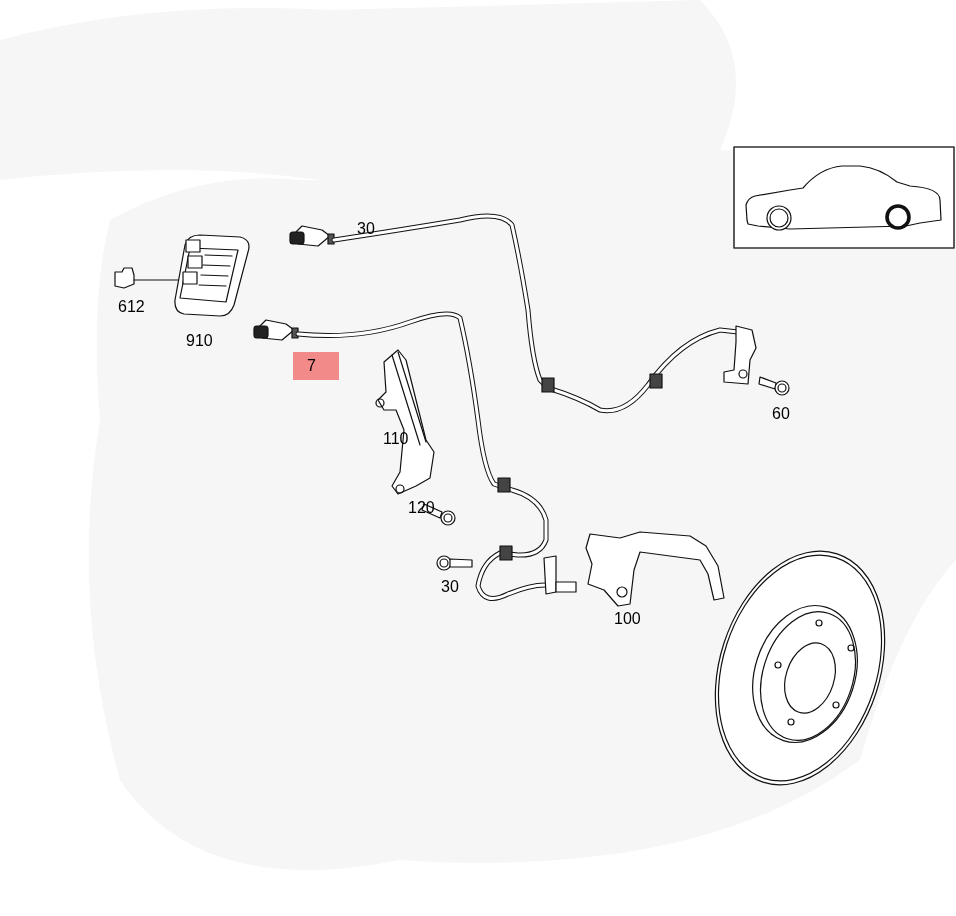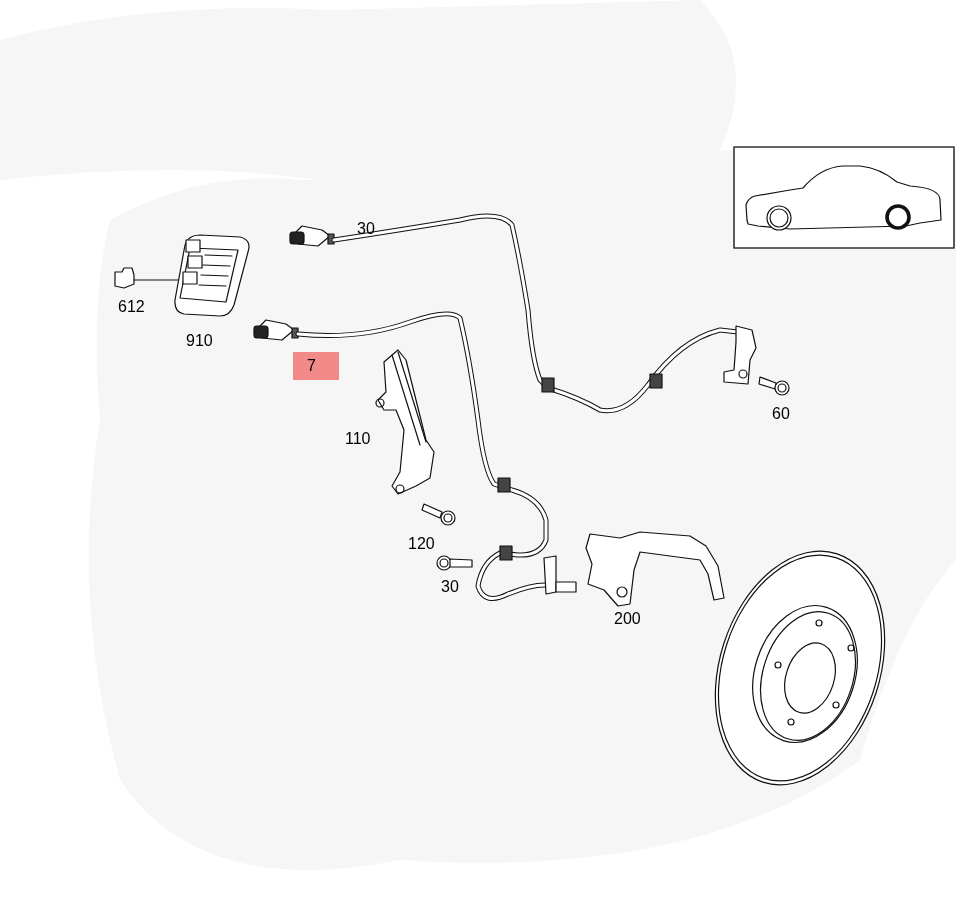--- a/index.html
+++ b/index.html
@@ -115,17 +115,17 @@
     <circle cx="778" cy="665" r="3"></circle>
     <circle cx="836" cy="705" r="3"></circle>
     <circle cx="791" cy="722" r="3"></circle>
   </g>
 </svg>
 
 <div class="label" style="left:357px;top:221px;">30</div>
 <div class="label" style="left:118px;top:299px;">612</div>
 <div class="label" style="left:186px;top:333px;">910</div>
 <div class="label highlight" style="left:293px;top:352px;width:18px;height:16px;">7</div>
-<div class="label" style="left:345px;top:431px;text-align:center;">110</div>
+<div class="label" style="left:383px;top:431px;text-align:center;">110</div>
 <div class="label" style="left:772px;top:406px;">60</div>
-<div class="label" style="left:408px;top:536px;text-align:right;">120</div>
+<div class="label" style="left:408px;top:500px;text-align:right;">120</div>
 <div class="label" style="left:441px;top:579px;">30</div>
-<div class="label" style="left:614px;top:611px;">200</div>
+<div class="label" style="left:614px;top:611px;">100</div>
 
 </body></html>

